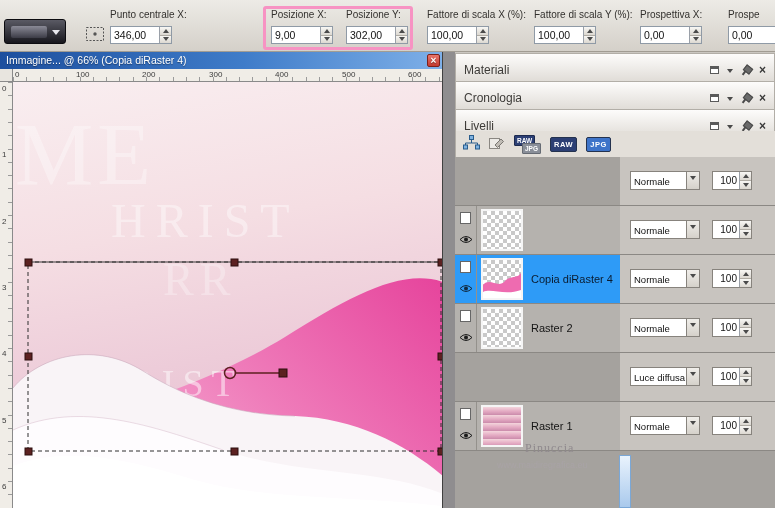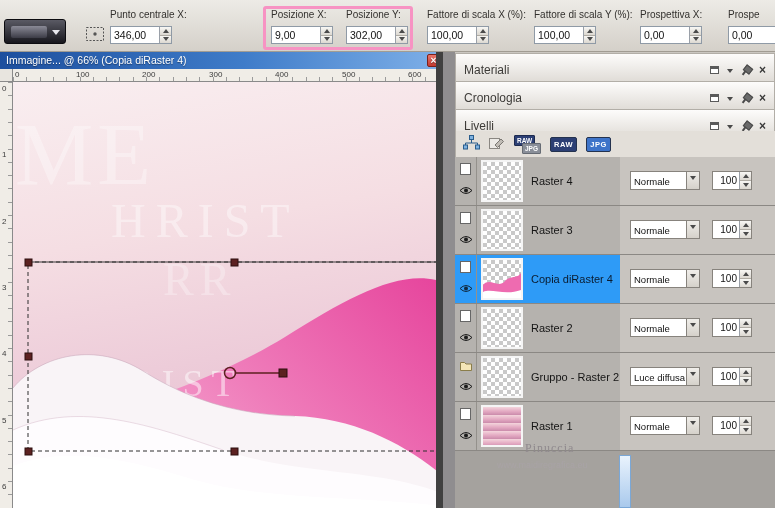--- a/index.html
+++ b/index.html
@@ -19,21 +19,21 @@
   .spin{width:12px;display:flex;flex-direction:column;border-left:1px solid #9aa0a8}
   .spin i{flex:1;background:linear-gradient(#f8f7f4,#dcd8d1);border-bottom:1px solid #b0aca4;display:flex;align-items:center;justify-content:center}
   .spin i:last-child{border-bottom:none}
   .spin i::after{content:"";width:0;height:0;border:3px solid transparent}
   .spin i.up::after{border-bottom:4px solid #4a4a4a;margin-top:-3px}
   .spin i.dn::after{border-top:4px solid #4a4a4a;margin-bottom:-3px}
   .hl-pink{position:absolute;left:263px;top:6px;width:150px;height:44px;border:3px solid #f793c3;border-radius:3px;pointer-events:none;z-index:6}
 
   
   .workspace{position:absolute;left:0;top:52px;width:455px;height:456px;background:#8f8d8f}
-  .img-window{position:absolute;left:0;top:0;width:443px;height:456px;background:#ece9e4;overflow:hidden;border-right:7px solid #404040}
+  .img-window{position:absolute;left:0;top:0;width:443px;height:456px;background:#ece9e4;overflow:hidden;border-right:1px solid #404040}
   .titlebar{position:absolute;left:0;top:0;width:443px;height:17px;background:linear-gradient(90deg,#1d4f9e,#3f7cc9 55%,#7fb0e8);color:#fff;font-size:10.5px;padding:2px 0 0 6px;white-space:nowrap;overflow:hidden;text-shadow:0 1px 1px rgba(0,0,0,.4)}
   .tb-close{position:absolute;right:3px;top:2px;width:13px;height:13px;background:linear-gradient(#e8756b,#c33a30);border:1px solid #7e201a;border-radius:2px;color:#fff;font-size:10px;font-weight:bold;line-height:11px;text-align:center;cursor:pointer}
   .hruler{position:absolute;left:13px;top:17px;width:430px;height:13px;background-color:#f0ede7;border-bottom:1px solid #8a8a8a;background-image:repeating-linear-gradient(90deg,#9a9a9a 0 1px,transparent 1px 13.3px);background-size:auto 4px;background-position:left bottom;background-repeat:repeat-x}
   .hruler span{position:absolute;top:1px;font-size:8px;color:#3c3c3c}
   .vruler{position:absolute;left:0;top:30px;width:13px;height:426px;background-color:#f0ede7;border-right:1px solid #8a8a8a;background-image:repeating-linear-gradient(180deg,#9a9a9a 0 1px,transparent 1px 13.3px);background-size:4px auto;background-position:right top;background-repeat:repeat-y}
   .vruler span{position:absolute;left:2px;font-size:8px;color:#3c3c3c}
   .ruler-corner{position:absolute;left:0;top:17px;width:13px;height:13px;background:#e8e5df;border-right:1px solid #8a8a8a;border-bottom:1px solid #8a8a8a}
   .canvas{position:absolute;left:13px;top:30px;width:430px;height:426px;background:linear-gradient(170deg,#f9eef0 0%,#f5dee3 35%,#edccd9 62%,#e6bdcf 85%,#e2b6ca 100%);overflow:hidden}
   .cv-svg{position:absolute;left:0;top:0}
 
@@ -290,63 +290,49 @@
         <i class="b-raw">RAW</i>
         <i class="b-jpg">JPG</i>
       </span>
       <span class="badge badge-raw">RAW</span>
       <span class="badge badge-jpg">JPG</span>
     </div>
 
     <div class="lv-rows">
 
       <div class="layer-row">
+        <div class="row-right">
+          <div class="blend">
+            <span class="blend-txt">Normale</span>
+            <span class="blend-caret">
+                <span class="caret-sm"></span>
+              </span>
+          </div>
+          <div class="opacity">
+            <span class="op-val">100</span>
+            <span class="spin">
+                <i class="up"></i>
+                <i class="dn"></i>
+              </span>
+          </div>
+        </div>
+      </div>
+
+      <div class="layer-row">
         <div class="row-left">
           <div class="lcol">
             <span><svg width="11" height="12">
                   <rect x="0.5" y="0.5" width="10" height="11" fill="#fff" stroke="#666"></rect>
                 </svg></span>
             <span><svg width="14" height="9" viewBox="0 0 14 9">
                   <path d="M1,4.5 Q7,-1.5 13,4.5 Q7,10.5 1,4.5 Z" fill="none" stroke="#1c1c1c"></path>
                   <circle cx="7" cy="4.5" r="2" fill="#1c1c1c"></circle>
                 </svg></span>
           </div>
           <div class="thumb"></div>
-          <div class="lname">Raster 4</div>
-        </div>
-        <div class="row-right">
-          <div class="blend">
-            <span class="blend-txt">Normale</span>
-            <span class="blend-caret">
-                <span class="caret-sm"></span>
-              </span>
-          </div>
-          <div class="opacity">
-            <span class="op-val">100</span>
-            <span class="spin">
-                <i class="up"></i>
-                <i class="dn"></i>
-              </span>
-          </div>
-        </div>
-      </div>
-
-      <div class="layer-row">
-        <div class="row-left">
-          <div class="lcol">
-            <span><svg width="11" height="12">
-                  <rect x="0.5" y="0.5" width="10" height="11" fill="#fff" stroke="#666"></rect>
-                </svg></span>
-            <span><svg width="14" height="9" viewBox="0 0 14 9">
-                  <path d="M1,4.5 Q7,-1.5 13,4.5 Q7,10.5 1,4.5 Z" fill="none" stroke="#1c1c1c"></path>
-                  <circle cx="7" cy="4.5" r="2" fill="#1c1c1c"></circle>
-                </svg></span>
-          </div>
-          <div class="thumb"></div>
-          <div class="lname">Raster 3</div>
         </div>
         <div class="row-right">
           <div class="blend">
             <span class="blend-txt">Normale</span>
             <span class="blend-caret">
                 <span class="caret-sm"></span>
               </span>
           </div>
           <div class="opacity">
             <span class="op-val">100</span>
@@ -419,33 +405,20 @@
             <span class="op-val">100</span>
             <span class="spin">
                 <i class="up"></i>
                 <i class="dn"></i>
               </span>
           </div>
         </div>
       </div>
 
       <div class="layer-row">
-        <div class="row-left">
-          <div class="lcol">
-            <span><svg width="12" height="11">
-                  <path d="M0.5,2.5 H4.5 L6,4 H11.5 V10.5 H0.5 Z" fill="#f4e6b8" stroke="#8a7d4a"></path>
-                </svg></span>
-            <span><svg width="14" height="9" viewBox="0 0 14 9">
-                  <path d="M1,4.5 Q7,-1.5 13,4.5 Q7,10.5 1,4.5 Z" fill="none" stroke="#1c1c1c"></path>
-                  <circle cx="7" cy="4.5" r="2" fill="#1c1c1c"></circle>
-                </svg></span>
-          </div>
-          <div class="thumb"></div>
-          <div class="lname">Gruppo - Raster 2</div>
-        </div>
         <div class="row-right">
           <div class="blend">
             <span class="blend-txt">Luce diffusa</span>
             <span class="blend-caret">
                 <span class="caret-sm"></span>
               </span>
           </div>
           <div class="opacity">
             <span class="op-val">100</span>
             <span class="spin">

